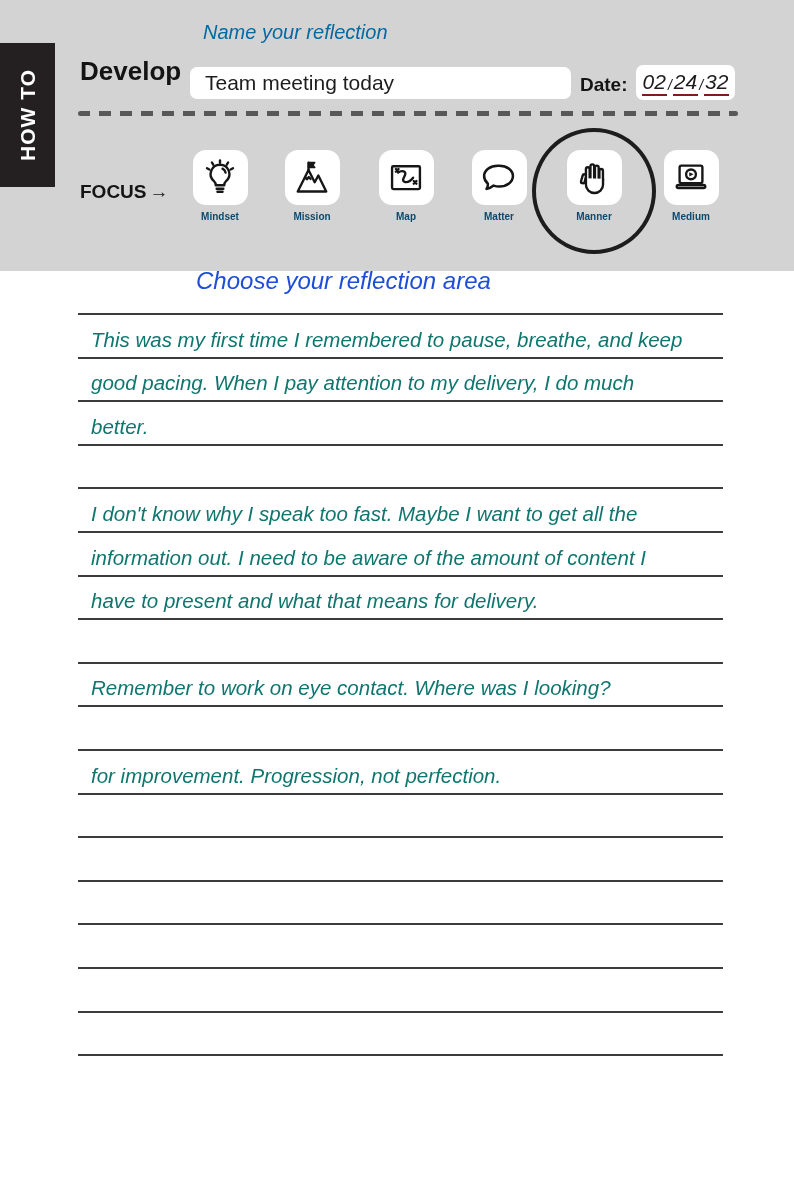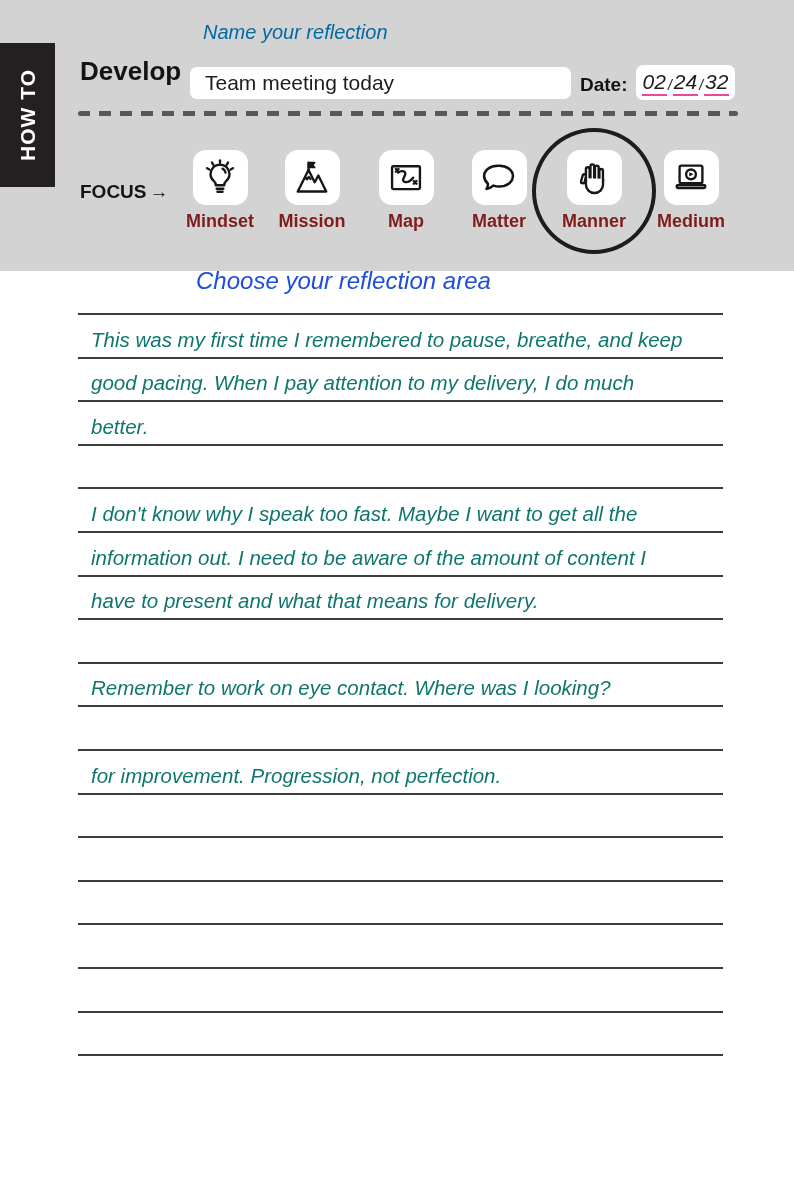--- a/index.html
+++ b/index.html
@@ -73,21 +73,21 @@
     position: absolute;
     left: 636px; top: 65px;
     width: 99px; height: 35px;
     background: #ffffff;
     border-radius: 7px;
     display: flex; align-items: center; justify-content: center;
     font-style: italic;
     font-size: 21px;
     color: #1c1c1c;
   }
-  .date-box .seg { border-bottom: 2px solid #ec4899; padding: 0 1px; }
+  .date-box .seg { border-bottom: 2px solid #7f1d1d; padding: 0 1px; }
   .date-box .sep { font-size: 14px; margin: 4px 1px 0 1px; }
   .dashed-divider {
     position: absolute;
     left: 78px; top: 111px;
     width: 660px; height: 5px;
     background: repeating-linear-gradient(90deg, #585858 0 12px, transparent 12px 21px);
     border-radius: 3px;
   }
   .focus-label {
     position: absolute;
@@ -109,22 +109,22 @@
     margin: 0 auto;
     background: #ffffff;
     border-radius: 13px;
     display: flex; align-items: center; justify-content: center;
   }
   .icon-tile svg { width: 38px; height: 38px; }
   .focus-option .opt-label {
     display: block;
     margin-top: 6px;
     font-weight: 700;
-    font-size: 18px;
-    color: #7f1d1d;
+    font-size: 10px;
+    color: #0c4a6e;
   }
   .selected-ring {
     position: absolute;
     left: 532px; top: 128px;
     width: 124px; height: 126px;
     border: 4px solid #1d1d1d;
     border-radius: 50%;
     pointer-events: none;
   }
   .choose-label {

